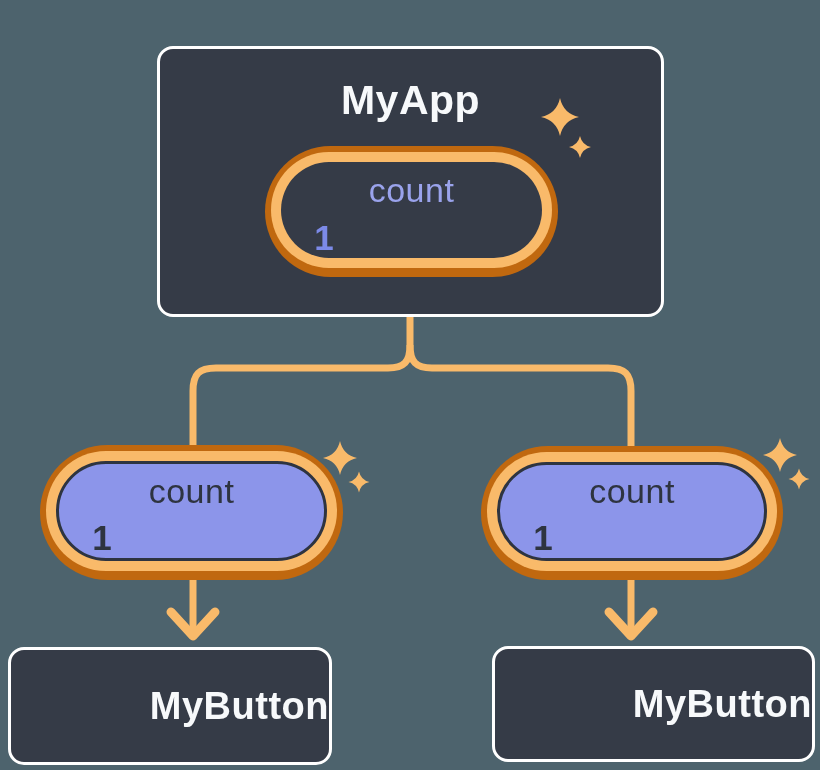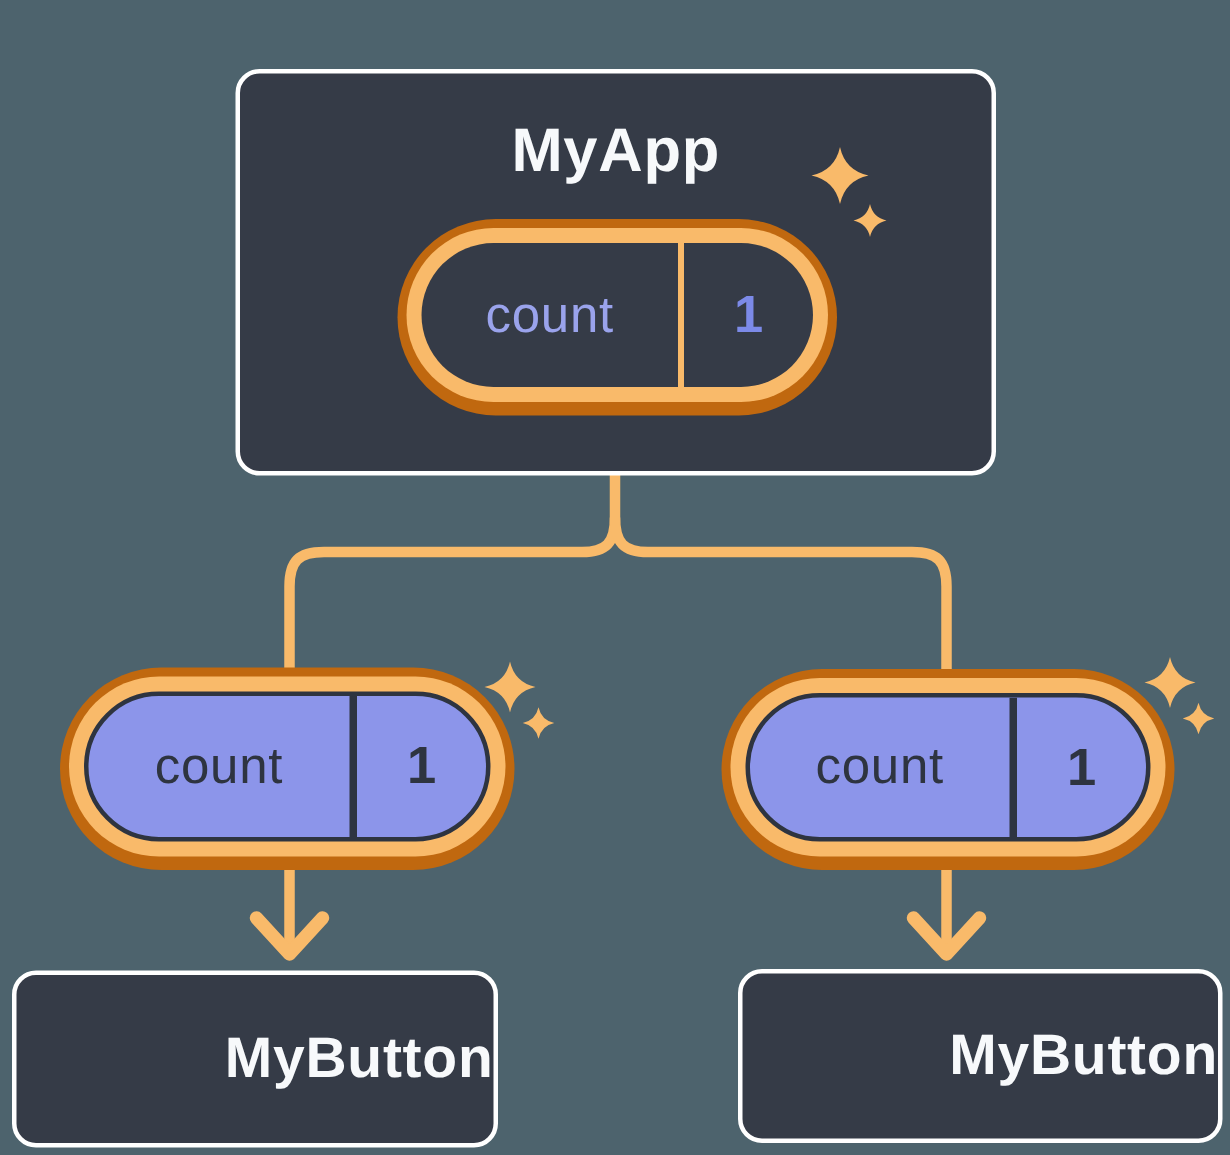--- a/index.html
+++ b/index.html
@@ -57,20 +57,21 @@
     padding:10px;
     width:100%;height:100%;
     box-sizing:border-box;
   }
   .pill-content{
     border-radius:999px;
     width:100%;height:100%;
     box-sizing:border-box;
     display:flex;align-items:stretch;
     overflow:hidden;
+    flex-direction:column;
   }
   .pill--dark .pill-content{background:var(--boxFill,#353B47);}
   .pill--purple .pill-content{background:var(--purple,#8C95EA);border:3px solid var(--ink,#2E3440);}
   .pill-name{
     flex:1;display:flex;align-items:center;justify-content:center;
     font-size:34px;font-weight:500;letter-spacing:0.5px;
   }
   .pill-divider{width:5px;}
   .pill-value{
     width:86px;display:flex;align-items:center;justify-content:center;

